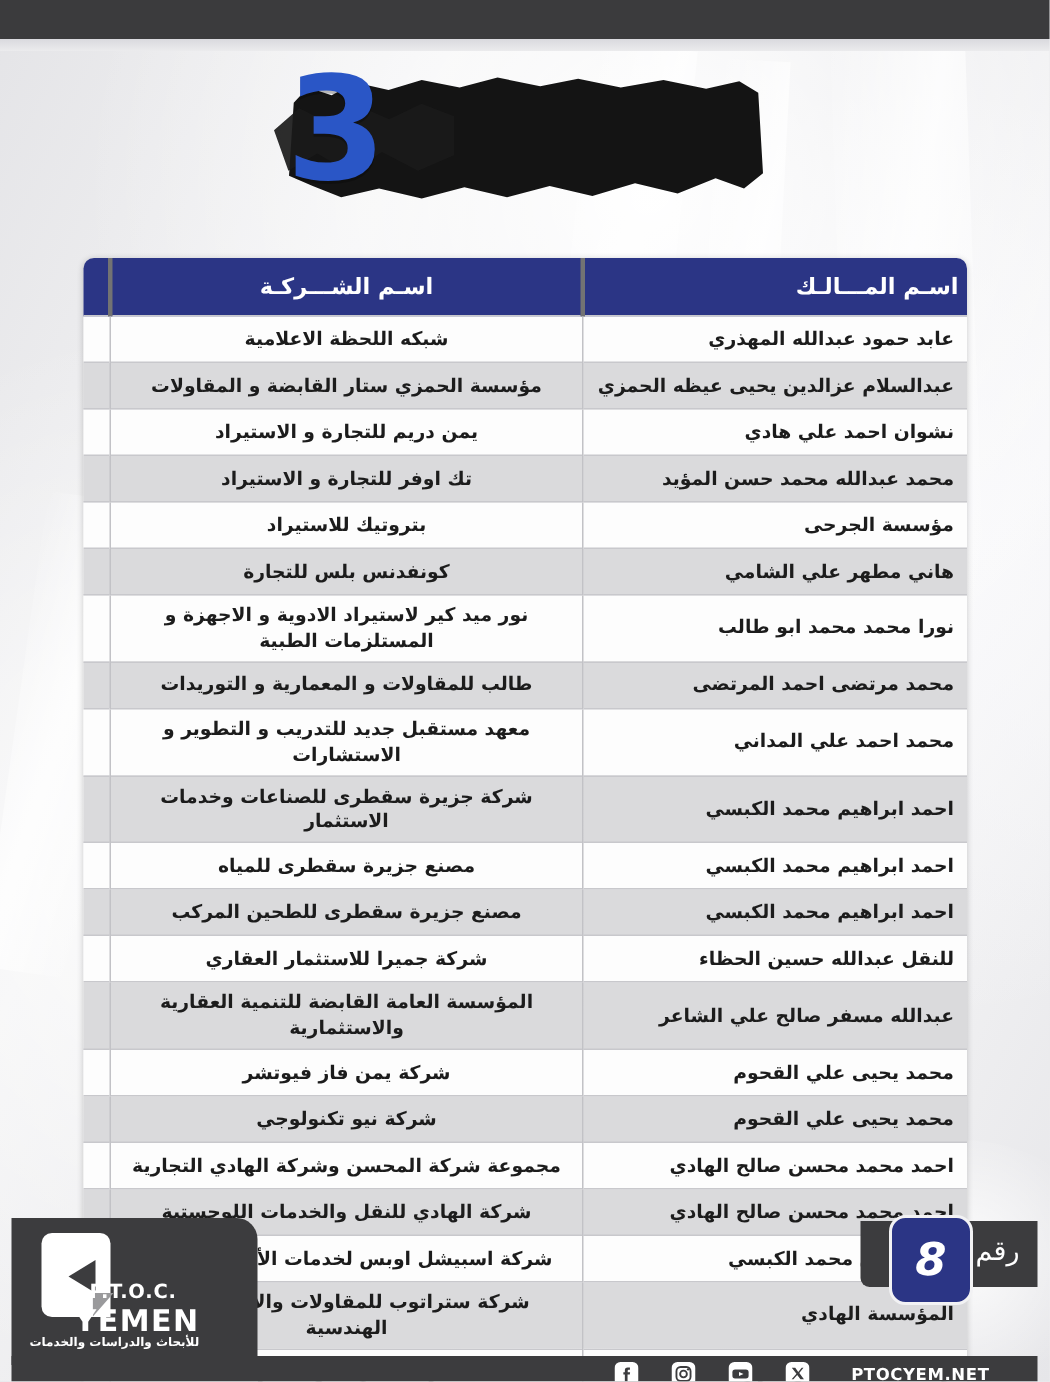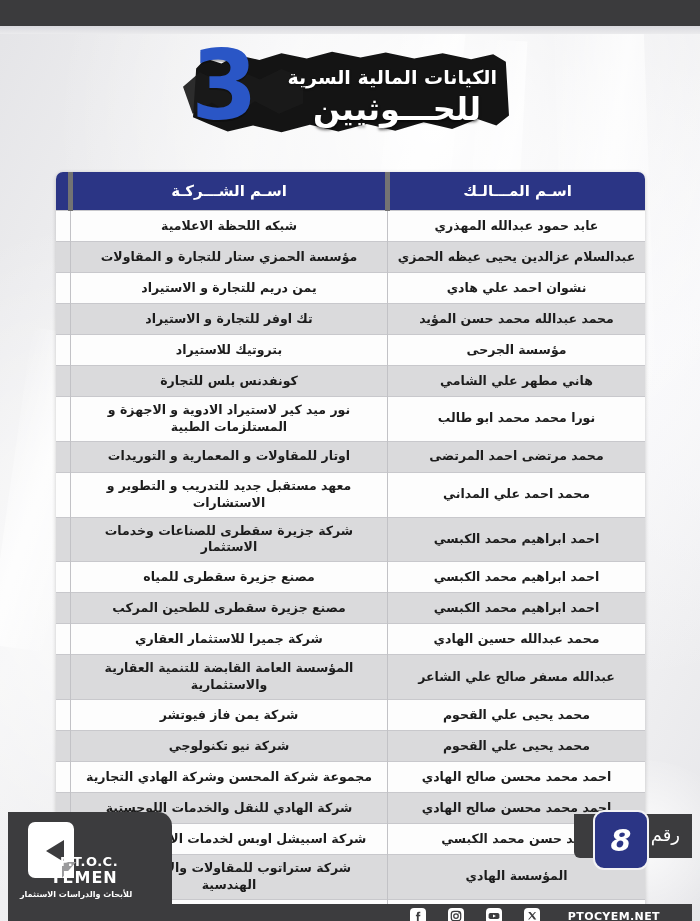--- a/index.html
+++ b/index.html
@@ -155,41 +155,41 @@
     table-layout: fixed;
     direction: rtl;
   }
   table.reg th {
     background: #2b3585;
     color: #ffffff;
     font-size: 15px;
     font-weight: 700;
     height: 34px;
     padding: 2px 6px;
-    border-left: 5px solid #737373;
+    border-left: 3px solid #737373;
     letter-spacing: .5px;
   }
   table.reg th:last-child { border-left: none; }
   table.reg td {
     font-size: 12.5px;
     font-weight: 700;
     color: #1c1c1c;
     padding: 5px 9px;
     border-left: 1px solid #c2c2c6;
     border-top: 1px solid #c8c8cc;
     line-height: 1.35;
     height: 20px;
   }
   table.reg td:last-child { border-left: none; }
   tr.odd td  { background: #fdfdfd; }
   tr.even td { background: #dadadc; }
 
   .col-idx      { width: 46px; text-align: center; font-size: 13px; }
   .col-company  { width: 300px; text-align: center; }
-  .col-owner    { width: 243px; text-align: center; }
+  .col-owner    { width: 243px; text-align: right; }
 
   
   .footer {
     position: absolute;
     left: 0;
     top: 806px;
     width: 700px;
     height: 115px;
   }
   .footer-left {
@@ -244,21 +244,21 @@
     font-size: 13px;
     font-weight: 700;
     letter-spacing: .5px;
     direction: ltr;
   }
   .logo-yemen {
     position: absolute;
     left: 50px;
     top: 62px;
     color: #ffffff;
-    font-size: 16px;
+    font-size: 20px;
     font-weight: 700;
     letter-spacing: 1px;
     direction: ltr;
   }
   .logo-sub {
     position: absolute;
     left: 20px;
     top: 84px;
     color: #ffffff;
     font-size: 8px;
@@ -341,43 +341,41 @@
   <div class="bg-blob b3"></div>
 
   <div class="topbar"></div>
   <div class="topbar-shadow"></div>
 
   <div class="title-wrap">
     <div class="title-inner">
       <div class="brush"></div>
       <div class="brush-tail"></div>
       <div class="big-three">3</div>
-      <div class="title-line1">الكيانات المالية السرية</div>
-      <div class="title-line2">للحـــوثيين</div>
     </div>
   </div>
 
   <div class="table-wrap">
     <table class="reg">
       <thead>
         <tr>
           <th class="col-owner">اسـم المـــالـك</th>
           <th class="col-company">اسـم الشـــركـة</th>
           <th class="col-idx">م</th>
         </tr>
       </thead>
       <tbody id="tbody">
           <tr class="odd">
             <td class="col-owner">عابد حمود عبدالله المهذري</td>
             <td class="col-company">شبكه اللحظة الاعلامية</td>
             <td class="col-idx">21</td>
           </tr>
           <tr class="even">
             <td class="col-owner">عبدالسلام عزالدين يحيى عيظه الحمزي</td>
-            <td class="col-company">مؤسسة الحمزي ستار للتجارة و المقاولات</td>
+            <td class="col-company">مؤسسة الحمزي ستار القابضة و المقاولات</td>
             <td class="col-idx">22</td>
           </tr>
           <tr class="odd">
             <td class="col-owner">نشوان احمد علي هادي</td>
             <td class="col-company">يمن دريم للتجارة و الاستيراد</td>
             <td class="col-idx">23</td>
           </tr>
           <tr class="even">
             <td class="col-owner">محمد عبدالله محمد حسن المؤيد</td>
             <td class="col-company">تك اوفر للتجارة و الاستيراد</td>
@@ -393,21 +391,21 @@
             <td class="col-company">كونفدنس بلس للتجارة</td>
             <td class="col-idx">26</td>
           </tr>
           <tr class="odd">
             <td class="col-owner">نورا محمد محمد ابو طالب</td>
             <td class="col-company">نور ميد كير لاستيراد الادوية و الاجهزة و المستلزمات الطبية</td>
             <td class="col-idx">27</td>
           </tr>
           <tr class="even">
             <td class="col-owner">محمد مرتضى احمد المرتضى</td>
-            <td class="col-company">اوتار للمقاولات و المعمارية و التوريدات</td>
+            <td class="col-company">طالب للمقاولات و المعمارية و التوريدات</td>
             <td class="col-idx">28</td>
           </tr>
           <tr class="odd">
             <td class="col-owner">محمد احمد علي المداني</td>
             <td class="col-company">معهد مستقبل جديد للتدريب و التطوير و الاستشارات</td>
             <td class="col-idx">29</td>
           </tr>
           <tr class="even">
             <td class="col-owner">احمد ابراهيم محمد الكبسي</td>
             <td class="col-company">شركة جزيرة سقطرى للصناعات وخدمات الاستثمار</td>
@@ -417,21 +415,21 @@
             <td class="col-owner">احمد ابراهيم محمد الكبسي</td>
             <td class="col-company">مصنع جزيرة سقطرى للمياه</td>
             <td class="col-idx">31</td>
           </tr>
           <tr class="even">
             <td class="col-owner">احمد ابراهيم محمد الكبسي</td>
             <td class="col-company">مصنع جزيرة سقطرى للطحين المركب</td>
             <td class="col-idx">32</td>
           </tr>
           <tr class="odd">
-            <td class="col-owner">محمد عبدالله حسين الهادي</td>
+            <td class="col-owner">للنقل عبدالله حسين الحظاء</td>
             <td class="col-company">شركة جميرا للاستثمار العقاري</td>
             <td class="col-idx">33</td>
           </tr>
           <tr class="even">
             <td class="col-owner">عبدالله مسفر صالح علي الشاعر</td>
             <td class="col-company">المؤسسة العامة القابضة للتنمية العقارية والاستثمارية</td>
             <td class="col-idx">34</td>
           </tr>
           <tr class="odd">
             <td class="col-owner">محمد يحيى علي القحوم</td>
@@ -474,21 +472,21 @@
 
   <div class="footer">
     <div class="footer-left"></div>
     <div class="footer-bottom-bar"></div>
 
     <div class="logo-box"></div>
     <div class="logo-play"></div>
     <div class="logo-corner"></div>
     <div class="logo-toc">P.T.O.C.</div>
     <div class="logo-yemen">YEMEN</div>
-    <div class="logo-sub">للأبحاث والدراسات الاستثمار</div>
+    <div class="logo-sub">للأبحاث والدراسات والخدمات</div>
 
     <div class="page-badge-label">
       <span>رقم</span>
     </div>
     <div class="page-badge-num">8</div>
 
     <div class="social-row">
       <span class="soc">
         <svg width="16" height="16" viewBox="0 0 16 16">
             <rect x="0" y="0" width="16" height="16" rx="4" fill="#fff"></rect>

